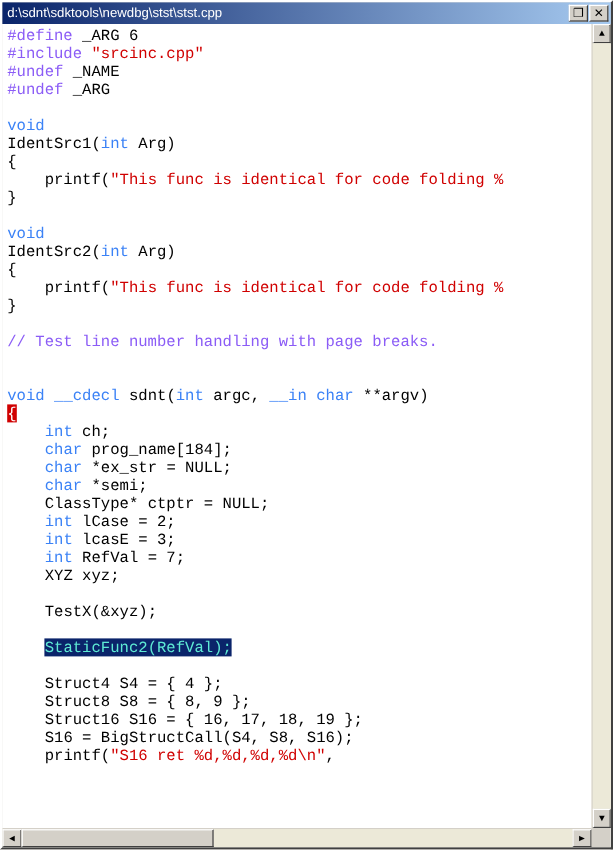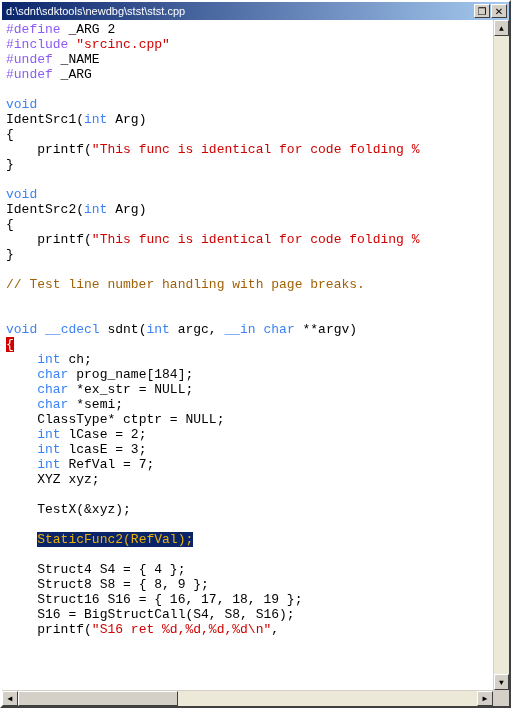--- a/index.html
+++ b/index.html
@@ -126,49 +126,49 @@
 .corner {
   width: 16px;
   height: 16px;
   background: #d4d0c8;
 }
 .bottom-row { display: flex; }
 
 .kw   { color: #3b82f6; }
 .pre  { color: #8b5cf6; }
 .str  { color: #d00000; }
-.cmt  { color: #a16207; }
+.cmt  { color: #8b5cf6; }
 .cursor-brace {
   background: #d00000;
   color: #fff;
 }
 .sel {
   background: #0a246a;
-  color: #eab308;
+  color: #5eead4;
 }
 </style>
 </head>
 <body>
 
 <div class="window">
   <div class="titlebar">
     <span class="title-text">d:\sdnt\sdktools\newdbg\stst\stst.cpp</span>
     <div class="titlebar-buttons">
       <div class="tb-btn">
           <span>❐</span>
         </div>
       <div class="tb-btn">
           <span>✕</span>
         </div>
     </div>
   </div>
 
   <div class="content-area">
     <div class="code-wrap">
-      <div class="code"><span class="pre">#define</span><span> _ARG 2</span>
+      <div class="code"><span class="pre">#define</span><span> _ARG 6</span>
 <span class="pre">#include</span><span> </span><span class="str">"srcinc.cpp"</span>
 <span class="pre">#undef</span><span> _NAME</span>
 <span class="pre">#undef</span><span> _ARG</span>
 <span></span>
 <span class="kw">void</span>
 <span>IdentSrc1(</span><span class="kw">int</span><span> Arg)</span>
 <span>{</span>
 <span>    printf(</span><span class="str">"This func is identical for code folding %</span>
 <span>}</span>
 <span></span>

